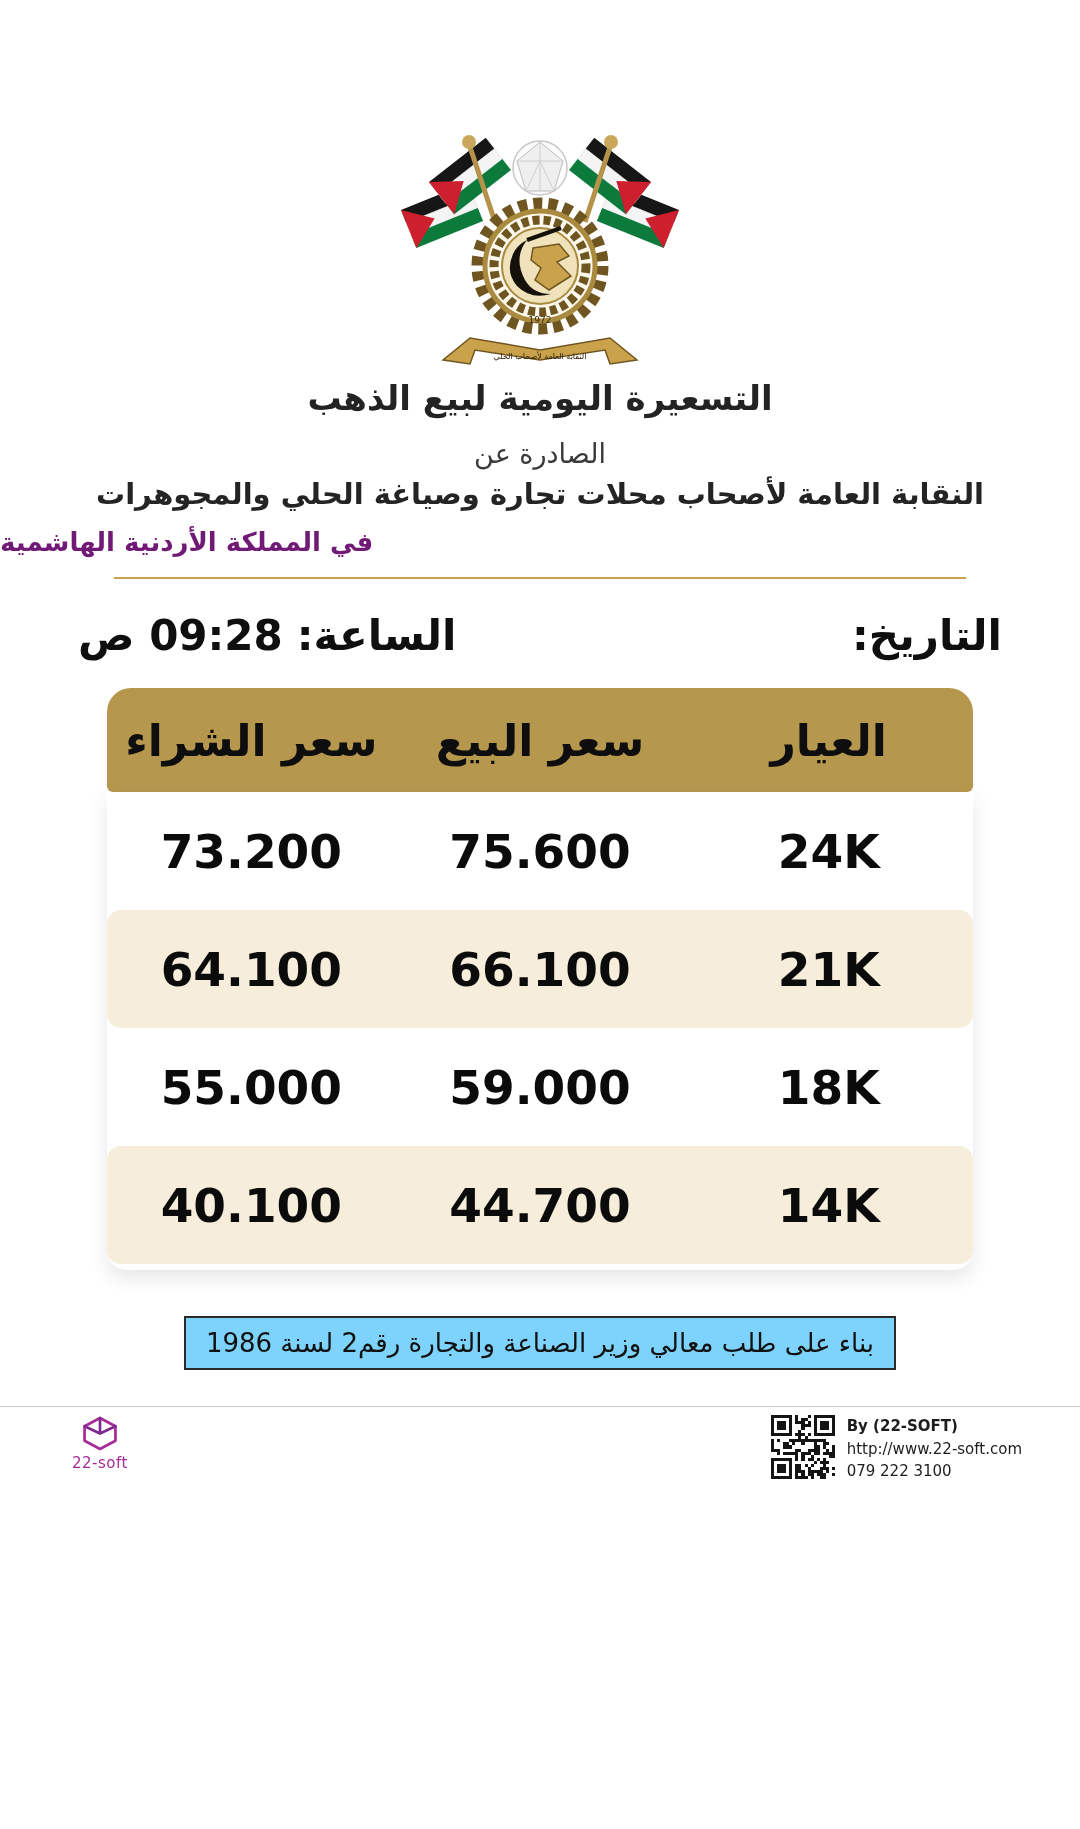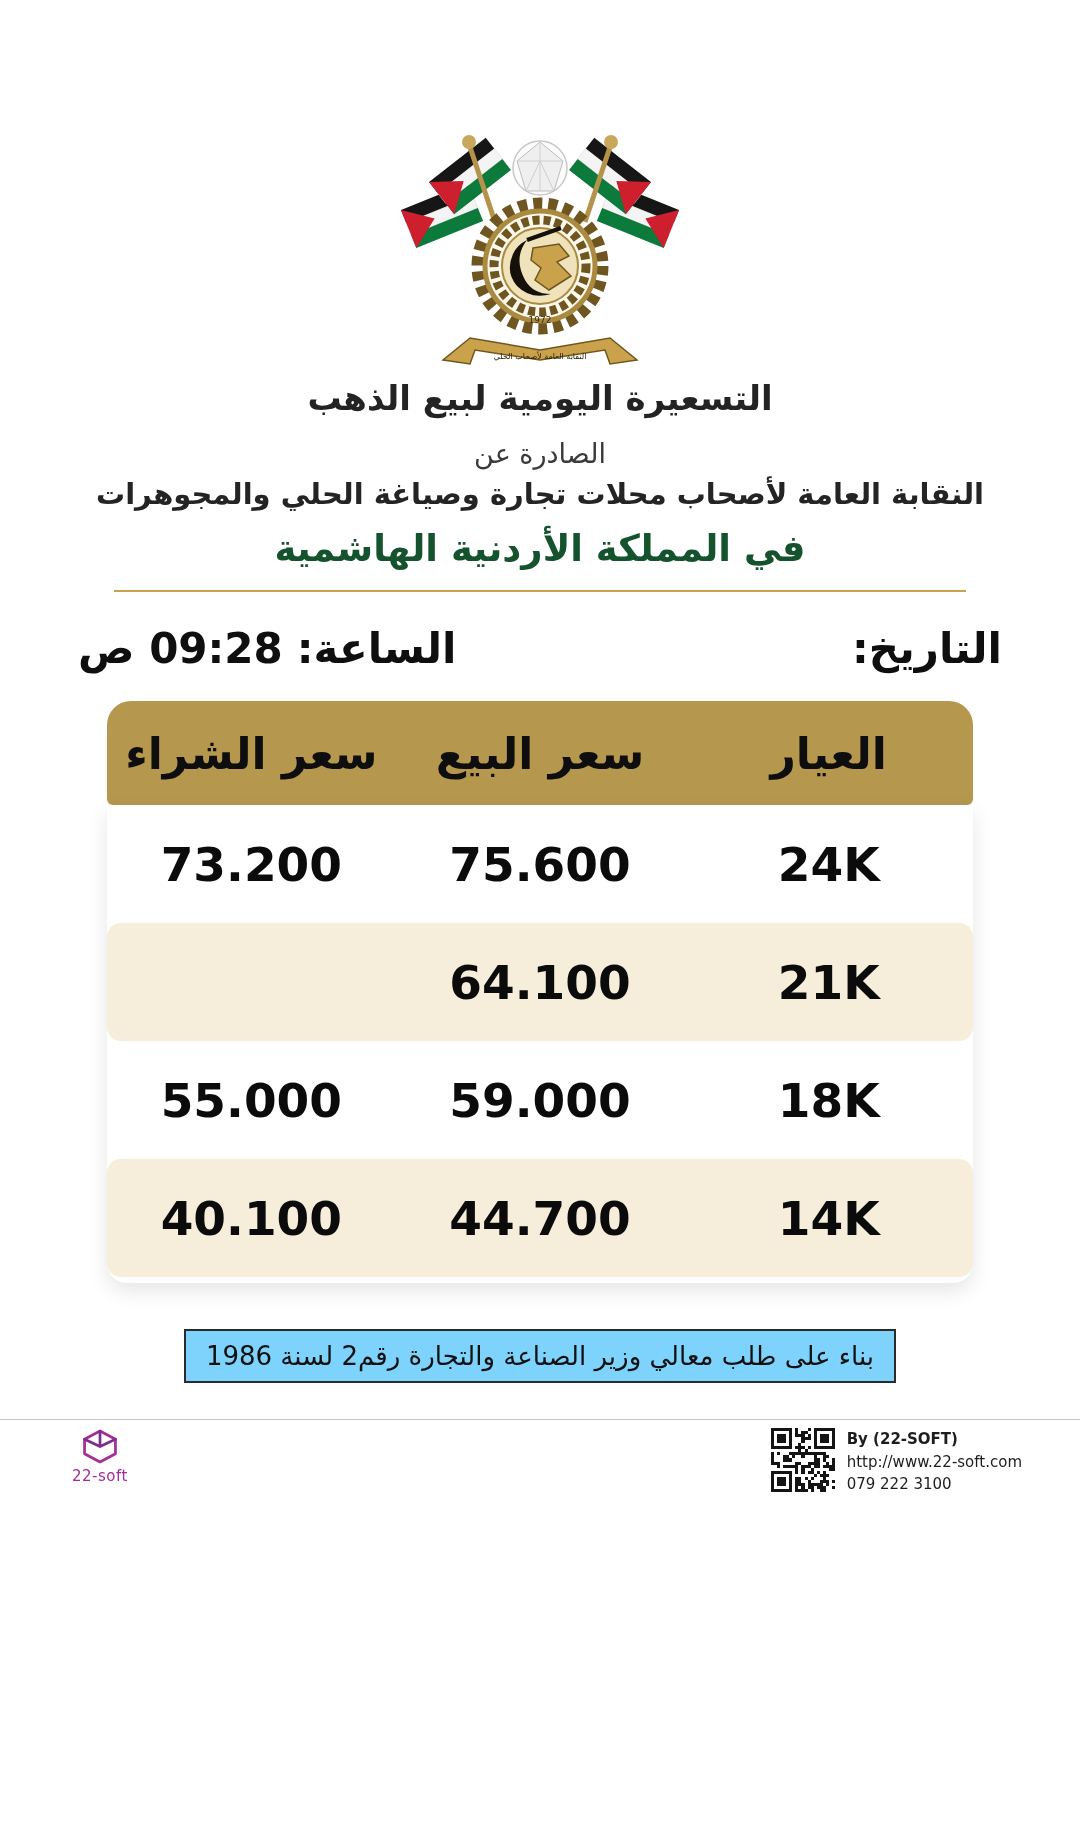--- a/index.html
+++ b/index.html
@@ -10,21 +10,21 @@
   }
   .ar { direction:rtl; }
 
   
   .logo-wrap { margin:126px auto 0; width:340px; height:250px; }
 
   
   .title   { margin-top:2px;  text-align:center; font-size:34px; font-weight:800; color:#232323; }
   .issued  { margin-top:20px; text-align:center; font-size:27px; color:#3a3a3a; }
   .org     { margin-top:8px;  text-align:center; font-size:29px; font-weight:600; color:#242424; }
-  .country { margin-top:16px; text-align:center; font-size:37px; font-weight:700; color:#14532d; }
+  .country { margin-top:16px; text-align:left; font-size:26px; font-weight:700; color:#701a75; }
   .gold-line { margin:20px auto 0; width:852px; height:2px; background:#c9a24b; }
 
   
   .meta-row {
     margin-top:32px; padding:0 78px; display:flex; justify-content:space-between;
     font-size:42px; font-weight:800; color:#0f0f0f;
   }
   .meta-item { display:flex; gap:14px; align-items:baseline; }
 
   
@@ -142,20 +142,21 @@
     <div>سعر الشراء</div>
   </div>
   <div class="t-body">
     <div class="t-row ar">
       <div>24K</div>
       <div>75.600</div>
       <div>73.200</div>
     </div>
     <div class="t-row alt ar">
       <div>21K</div>
+      <div>66.100</div>
       <div>64.100</div>
     </div>
     <div class="t-row ar">
       <div>18K</div>
       <div>59.000</div>
       <div>55.000</div>
     </div>
     <div class="t-row alt ar">
       <div>14K</div>
       <div>44.700</div>

